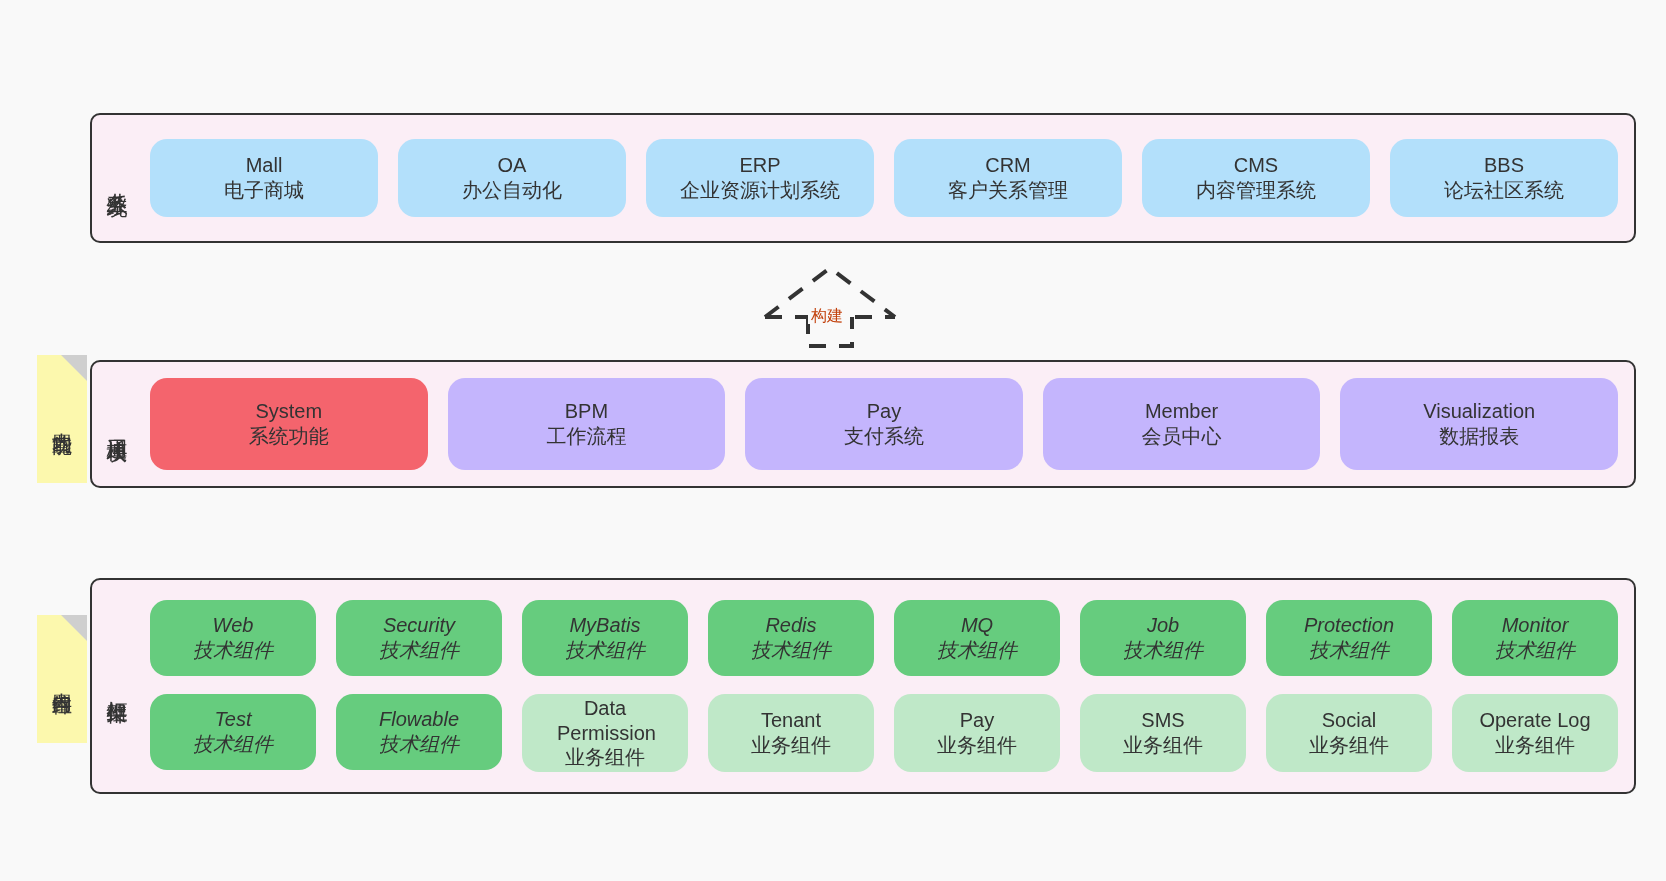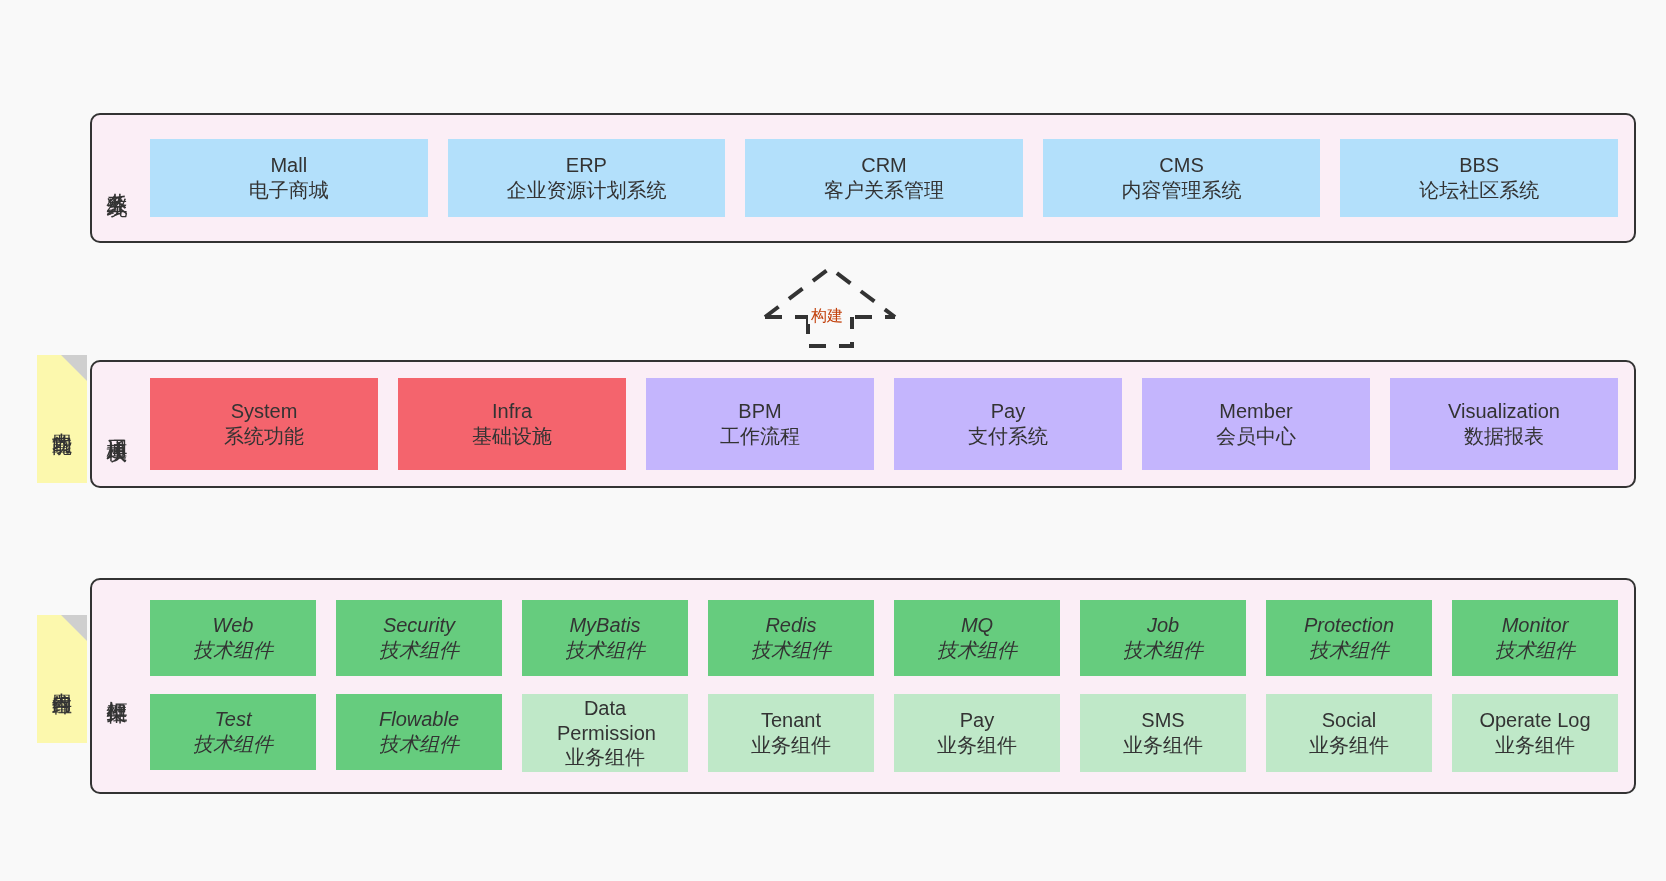--- a/index.html
+++ b/index.html
@@ -62,21 +62,21 @@
 
   .row {
     display: flex;
     gap: 20px;
     justify-content: space-between;
   }
 
   
   .card {
     flex: 1 1 0;
-    border-radius: 0;
+    border-radius: 17px;
     display: flex;
     flex-direction: column;
     align-items: center;
     justify-content: center;
     text-align: center;
     box-sizing: border-box;
     padding: 6px 4px;
     line-height: 1.24;
   }
   .card .t1 { font-size: 20px; }
@@ -141,20 +141,24 @@
   <div class="layer" style="left:90px; top:113px; width:1546px; height:130px;">
     <div class="layer-title">业务系统</div>
     <div class="layer-body">
       <div class="row">
 
         <div class="card blue">
           <span class="t1">Mall</span>
           <span class="t2">电子商城</span>
         </div>
 
+        <div class="card blue">
+          <span class="t1">OA</span>
+          <span class="t2">办公自动化</span>
+        </div>
 
         <div class="card blue">
           <span class="t1">ERP</span>
           <span class="t2">企业资源计划系统</span>
         </div>
 
         <div class="card blue">
           <span class="t1">CRM</span>
           <span class="t2">客户关系管理</span>
         </div>
@@ -190,24 +194,20 @@
   <div class="layer" style="left:90px; top:360px; width:1546px; height:128px;">
     <div class="layer-title">通用模块</div>
     <div class="layer-body">
       <div class="row">
 
         <div class="card red">
           <span class="t1">System</span>
           <span class="t2">系统功能</span>
         </div>
 
-        <div class="card red">
-          <span class="t1">Infra</span>
-          <span class="t2">基础设施</span>
-        </div>
 
         <div class="card pink">
           <span class="t1">BPM</span>
           <span class="t2">工作流程</span>
         </div>
 
         <div class="card pink">
           <span class="t1">Pay</span>
           <span class="t2">支付系统</span>
         </div>

